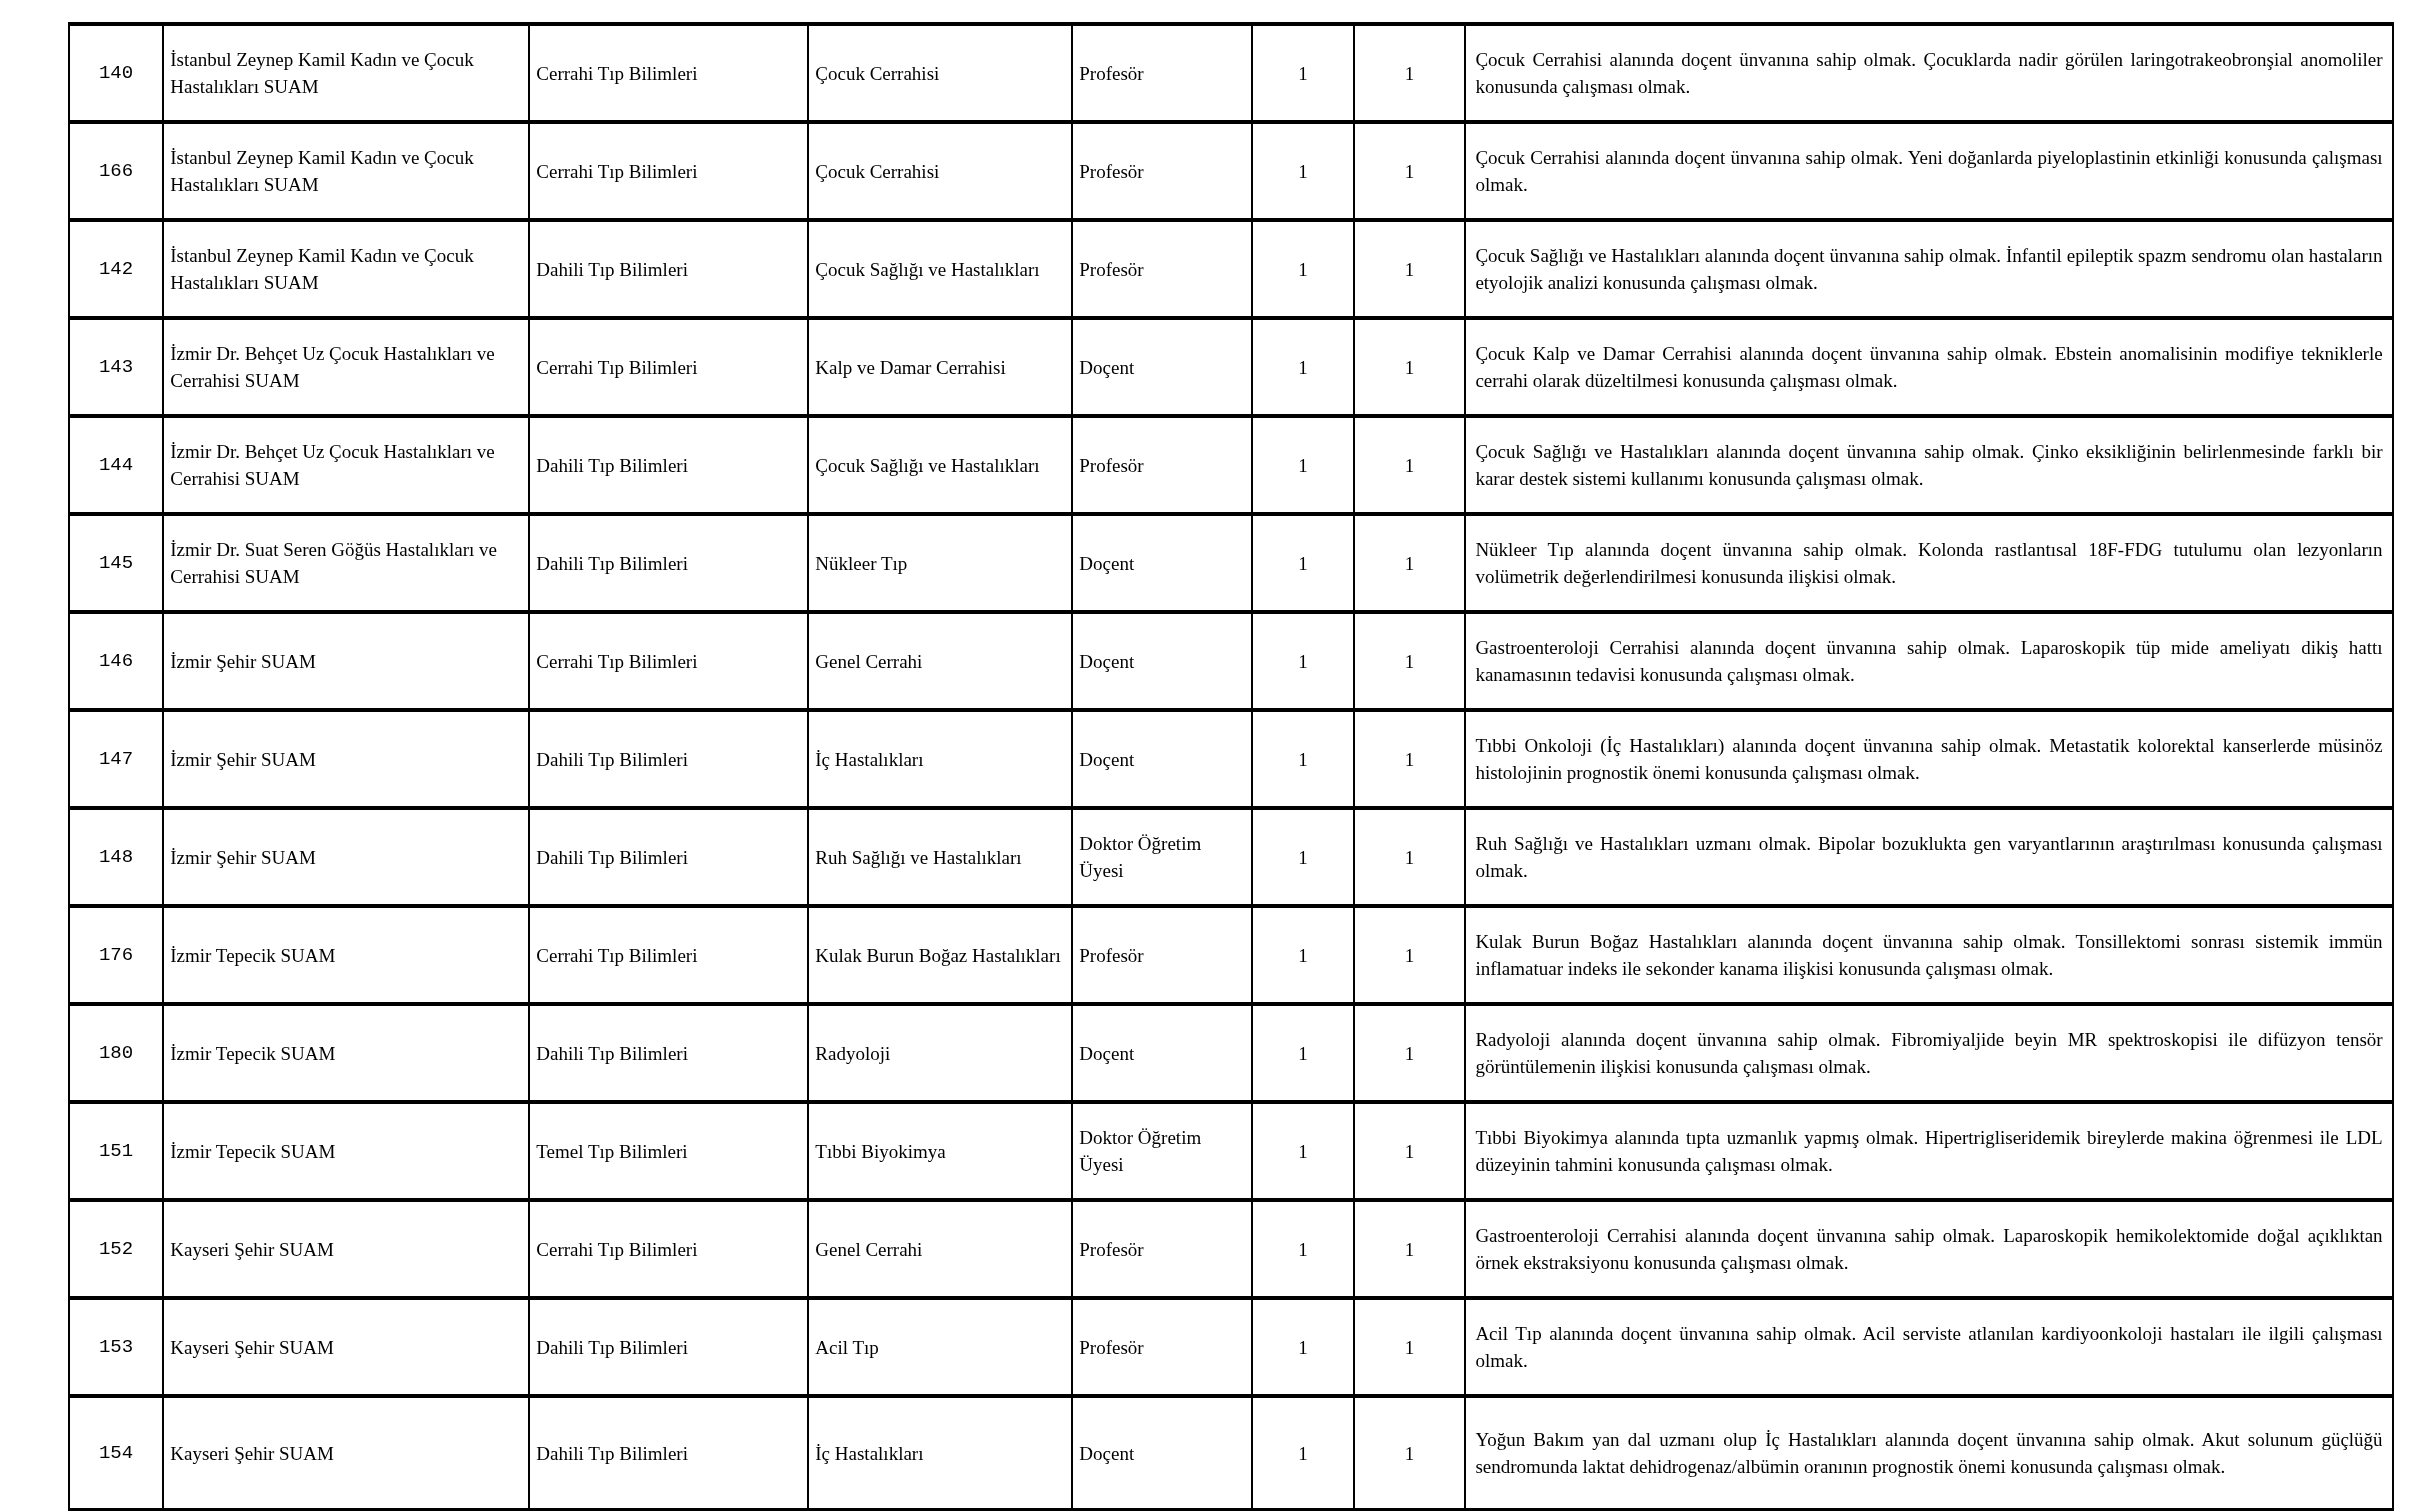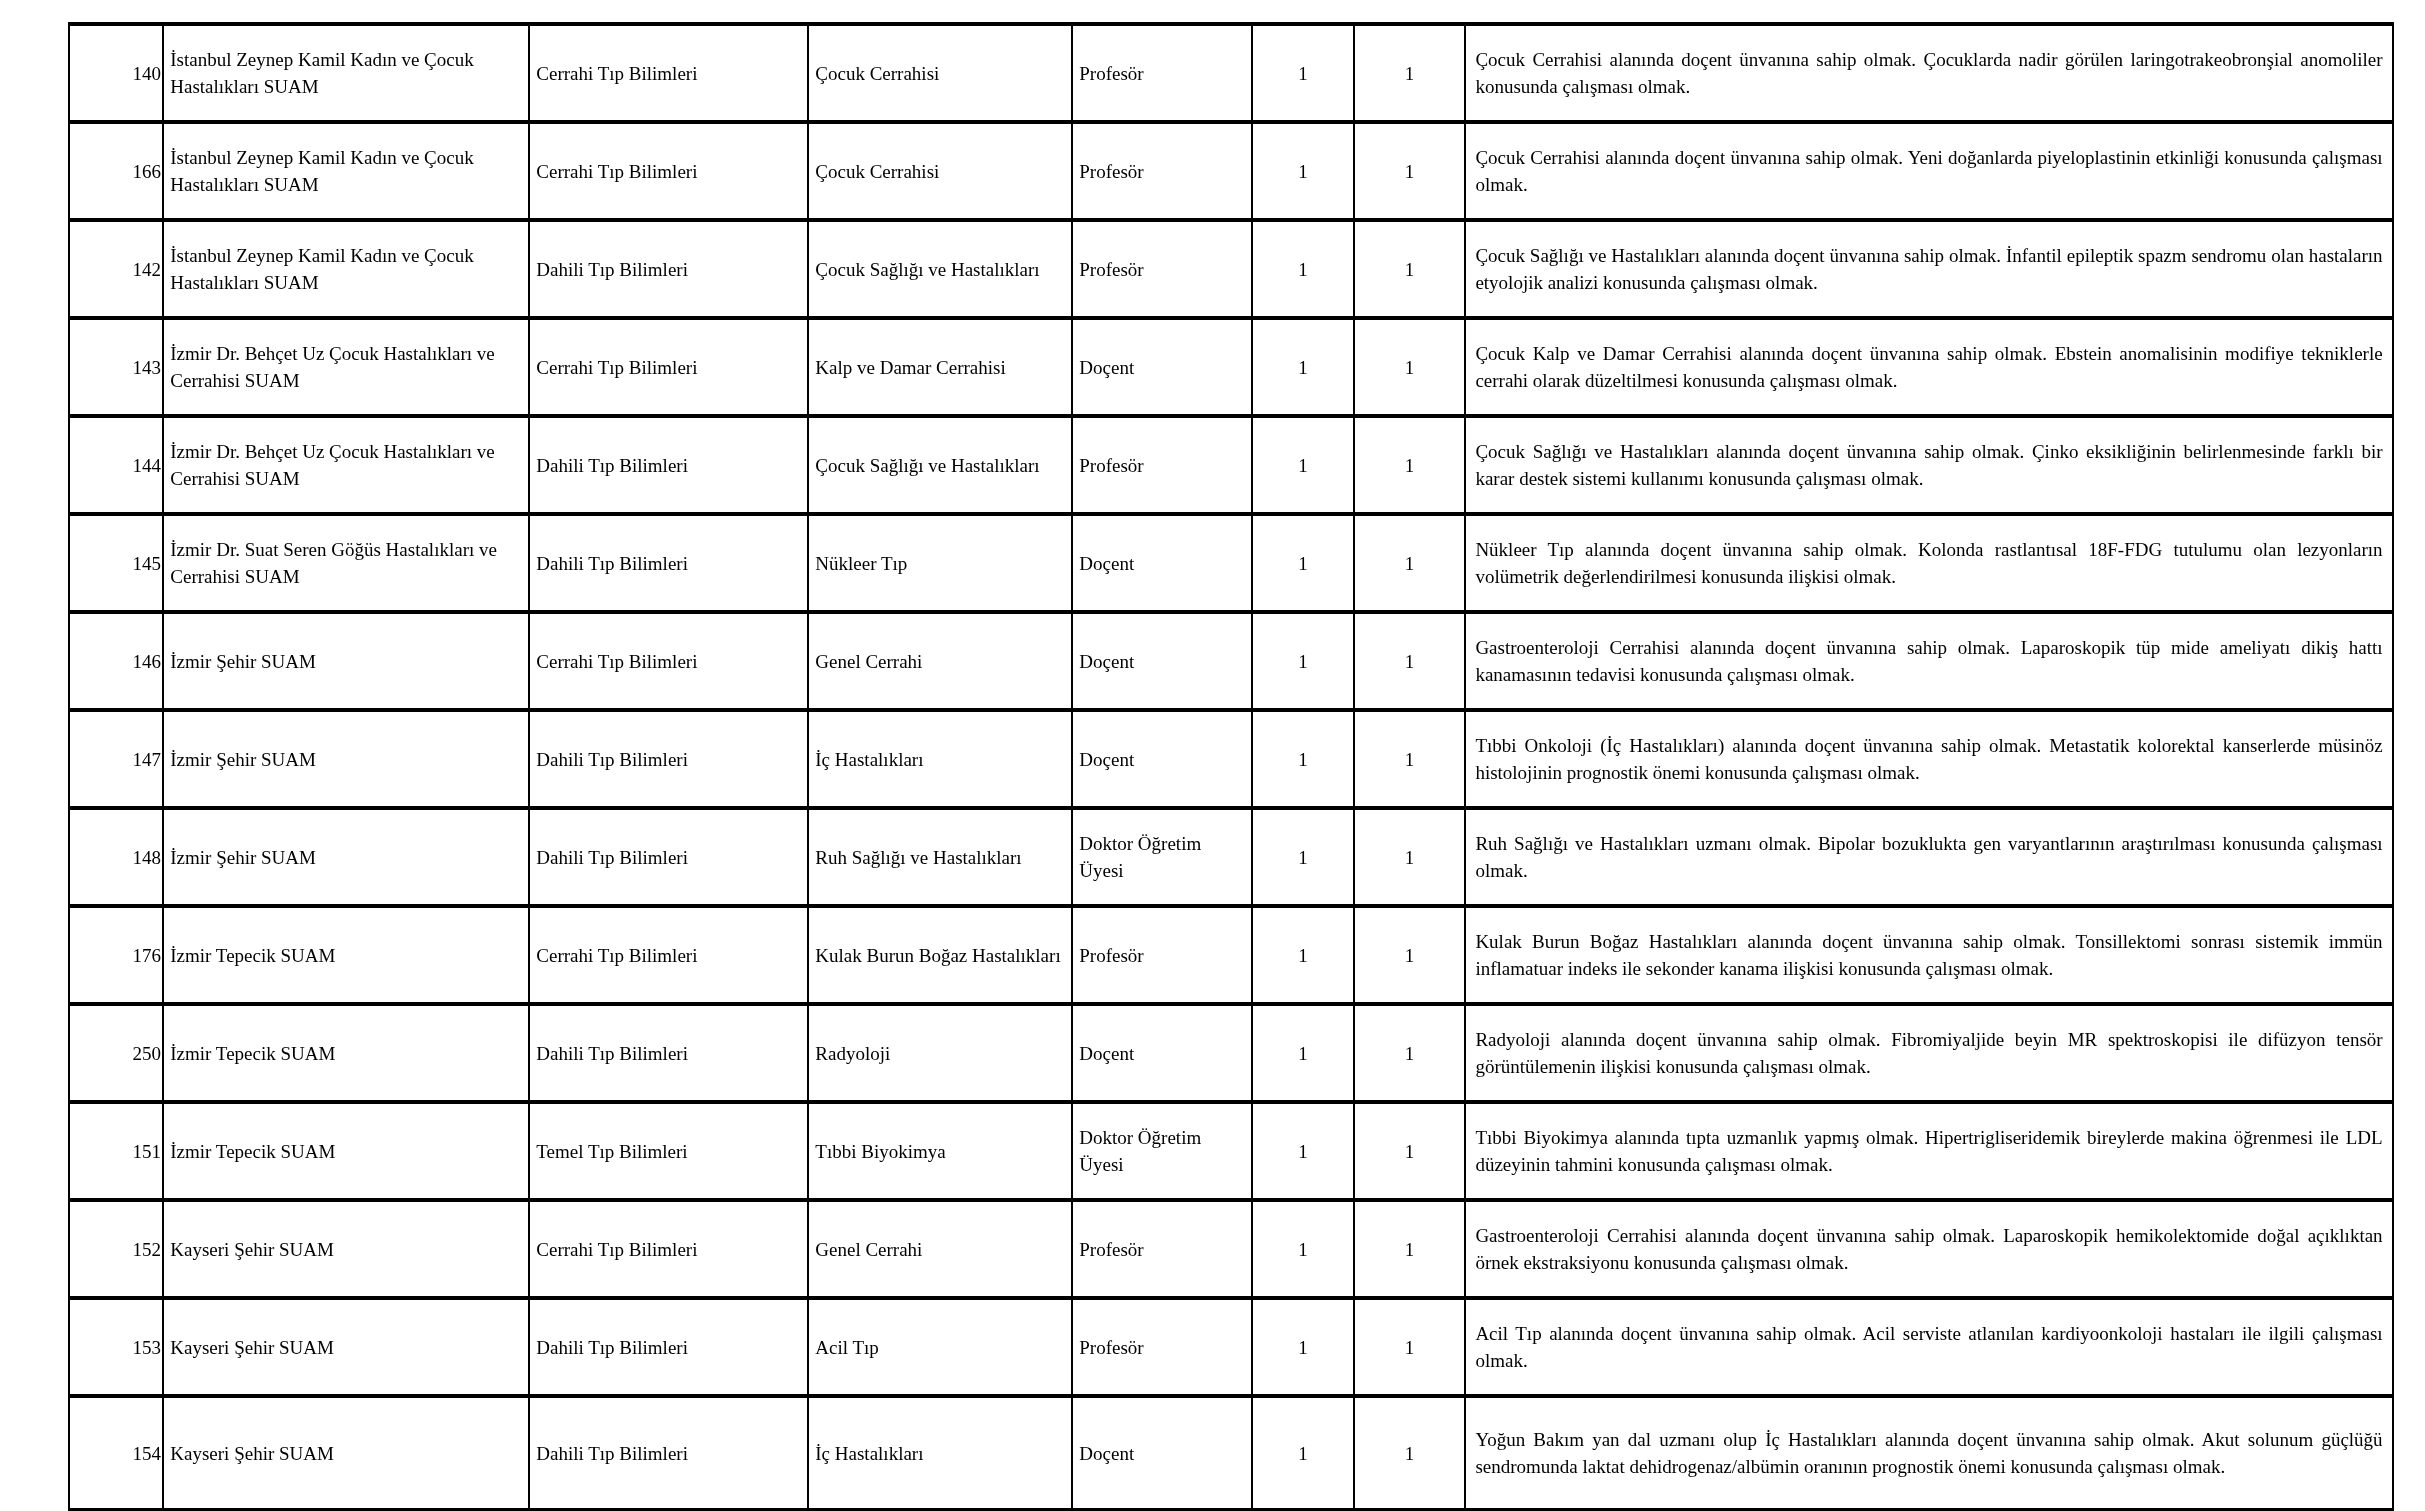--- a/index.html
+++ b/index.html
@@ -34,21 +34,21 @@
     border-bottom: 4.7px solid #000;
     vertical-align: middle;
     font-size: 19px;
     line-height: 27px;
     color: #000;
     overflow: hidden;
   }
   table.grid tr { height: 98px; }
   table.grid tr:last-child { height: 114px; }
 
-  td.c-no   { text-align: right; }
+  td.c-no   { text-align: center; font-family: Liberation Mono, monospace; }
   td.c-inst, td.c-dept, td.c-field, td.c-title {
     text-align: left;
     padding: 0 6.3px;
   }
   td.c-num  { text-align: center; }
   td.c-desc {
     text-align: justify;
     padding: 1.6px 9.4px;
     font-size: 19px;
     line-height: 24.4px;
@@ -165,21 +165,21 @@
     <td class="c-no">176</td>
     <td class="c-inst">İzmir Tepecik SUAM</td>
     <td class="c-dept">Cerrahi Tıp Bilimleri</td>
     <td class="c-field">Kulak Burun Boğaz Hastalıkları</td>
     <td class="c-title">Profesör</td>
     <td class="c-num">1</td>
     <td class="c-num">1</td>
     <td class="c-desc">Kulak Burun Boğaz Hastalıkları alanında doçent ünvanına sahip olmak. Tonsillektomi sonrası sistemik immün inflamatuar indeks ile sekonder kanama ilişkisi konusunda çalışması olmak.</td>
   </tr>
           <tr>
-    <td class="c-no">250</td>
+    <td class="c-no">180</td>
     <td class="c-inst">İzmir Tepecik SUAM</td>
     <td class="c-dept">Dahili Tıp Bilimleri</td>
     <td class="c-field">Radyoloji</td>
     <td class="c-title">Doçent</td>
     <td class="c-num">1</td>
     <td class="c-num">1</td>
     <td class="c-desc">Radyoloji alanında doçent ünvanına sahip olmak. Fibromiyaljide beyin MR spektroskopisi ile difüzyon tensör görüntülemenin ilişkisi konusunda çalışması olmak.</td>
   </tr>
           <tr>
     <td class="c-no">151</td>

